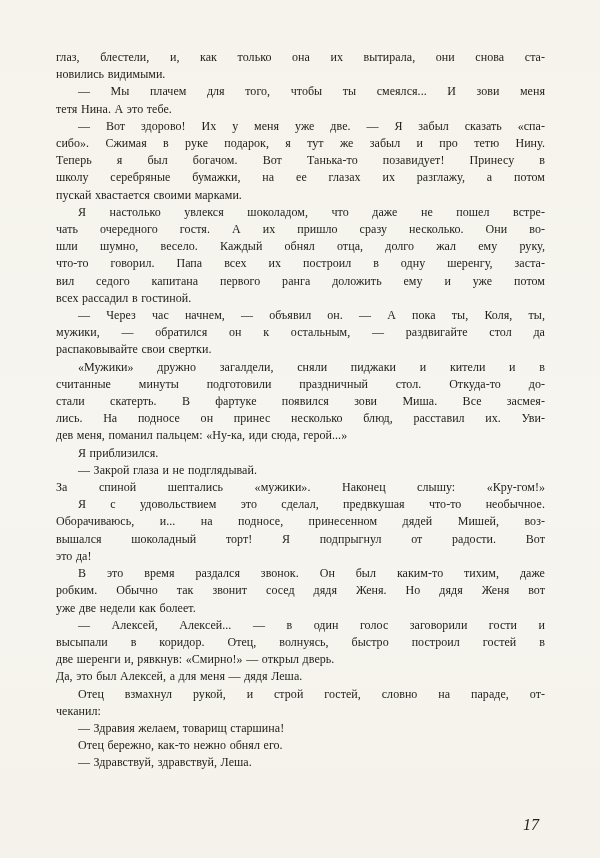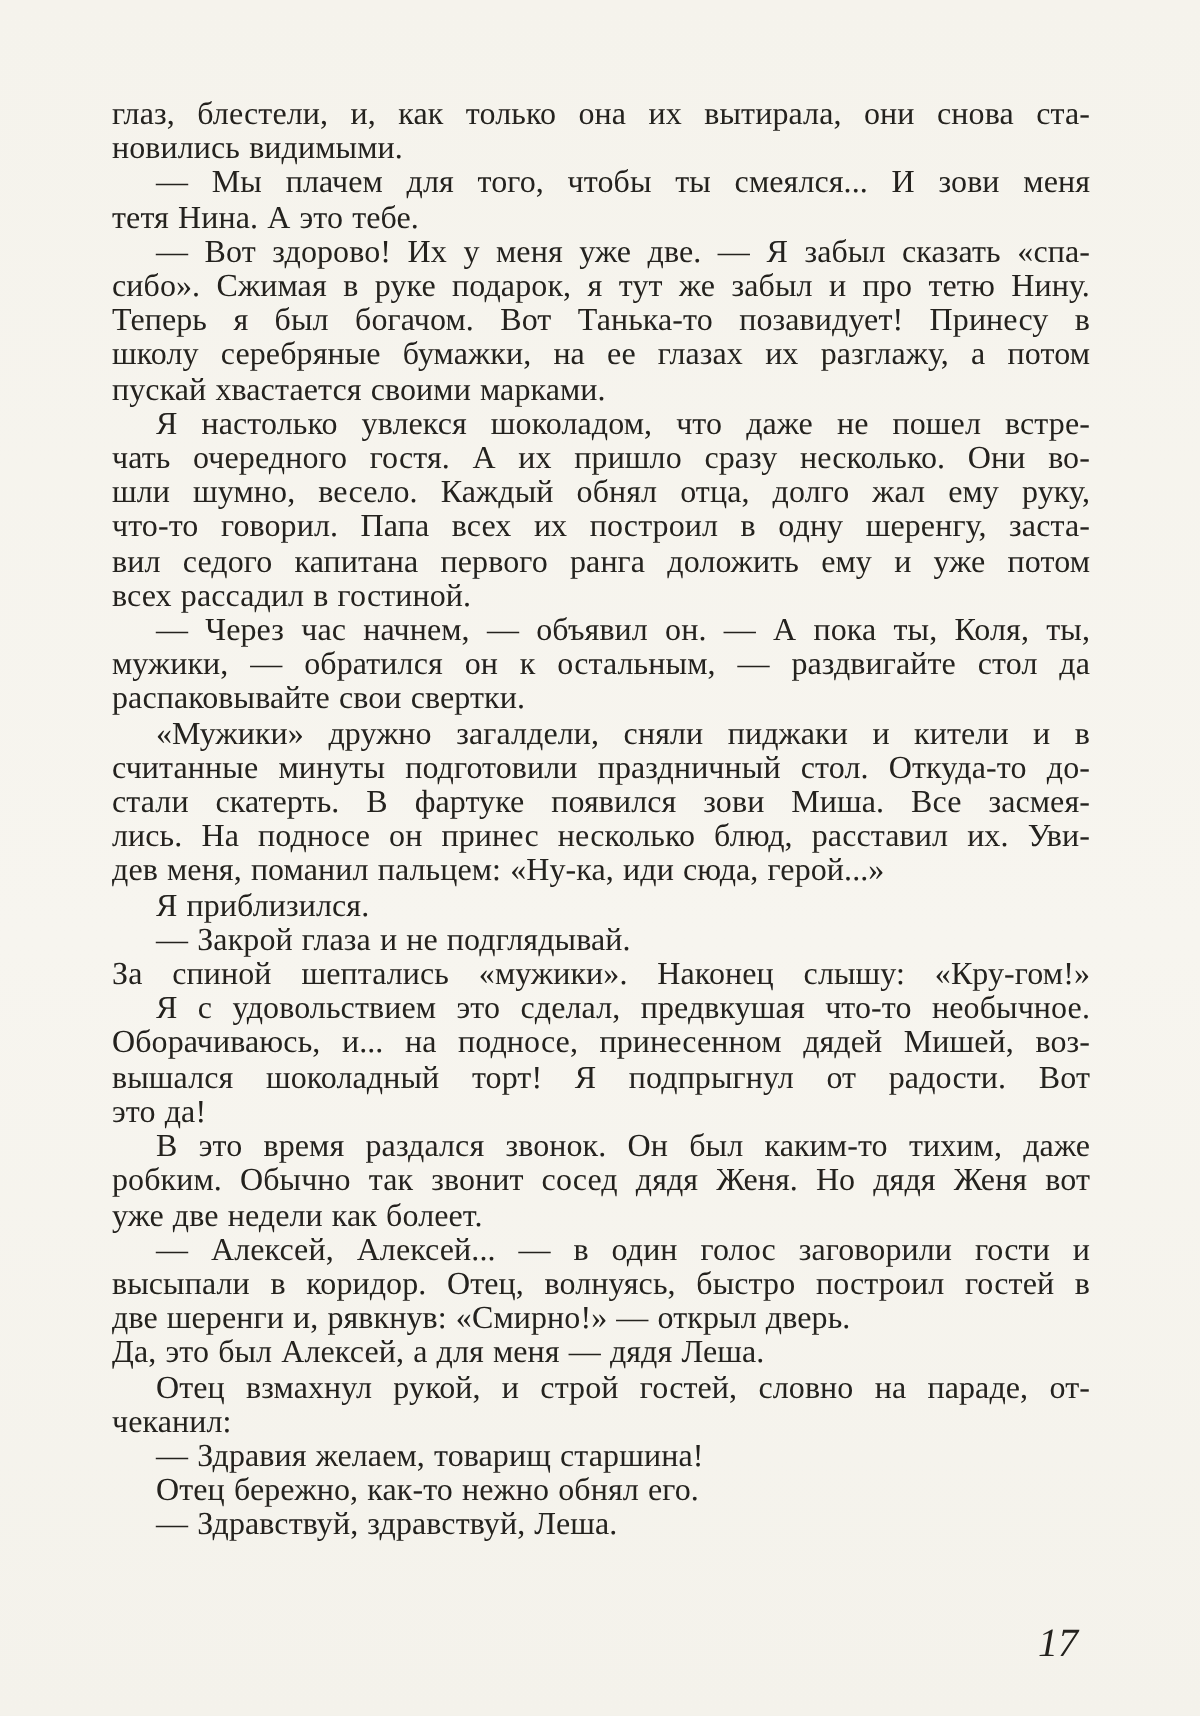--- a/index.html
+++ b/index.html
@@ -18,40 +18,40 @@
     font-family: "Liberation Serif", "DejaVu Serif", serif;
     color: #24221e;
   }
   .text-block {
     position: absolute;
     left: 56px;
     top: 49px;
     width: 489px;
   }
   .line {
-    font-size: 16px;
+    font-size: 12px;
     line-height: 17.2px;
     letter-spacing: 0.05px;
     text-align: justify;
     text-align-last: justify;
     -moz-text-align-last: justify;
     word-spacing: 0.5px;
   }
   .line.last {
     text-align-last: left;
     -moz-text-align-last: left;
   }
   .line.indent {
     padding-left: 22px;
   }
   .page-number {
     position: absolute;
     right: 61px;
     bottom: 24px;
-    font-size: 20px;
+    font-size: 16px;
     font-style: italic;
     color: #24221e;
     margin-top: 39px;
   }
 </style>
 </head>
 <body>
 
 <div class="page">
   <div class="text-block" id="text-block">

